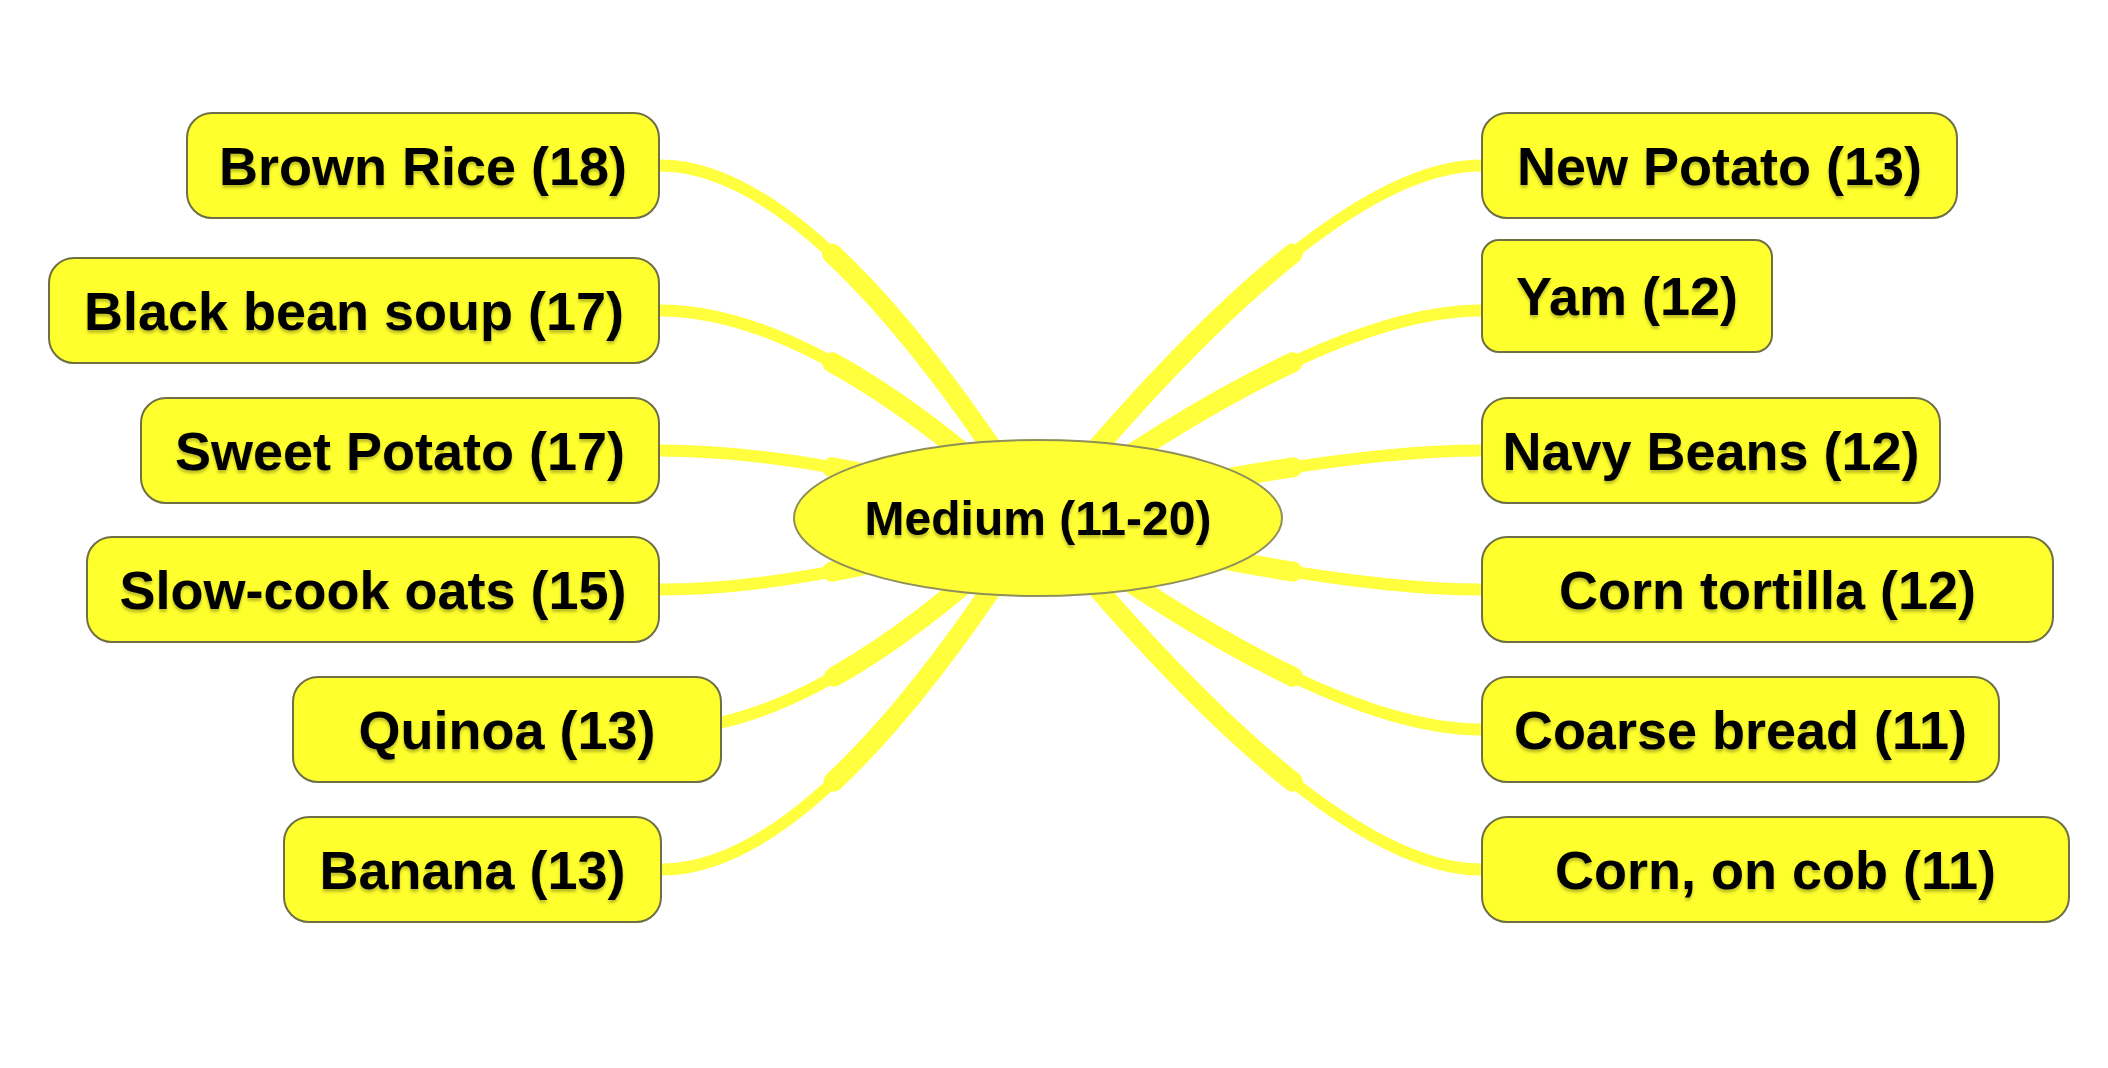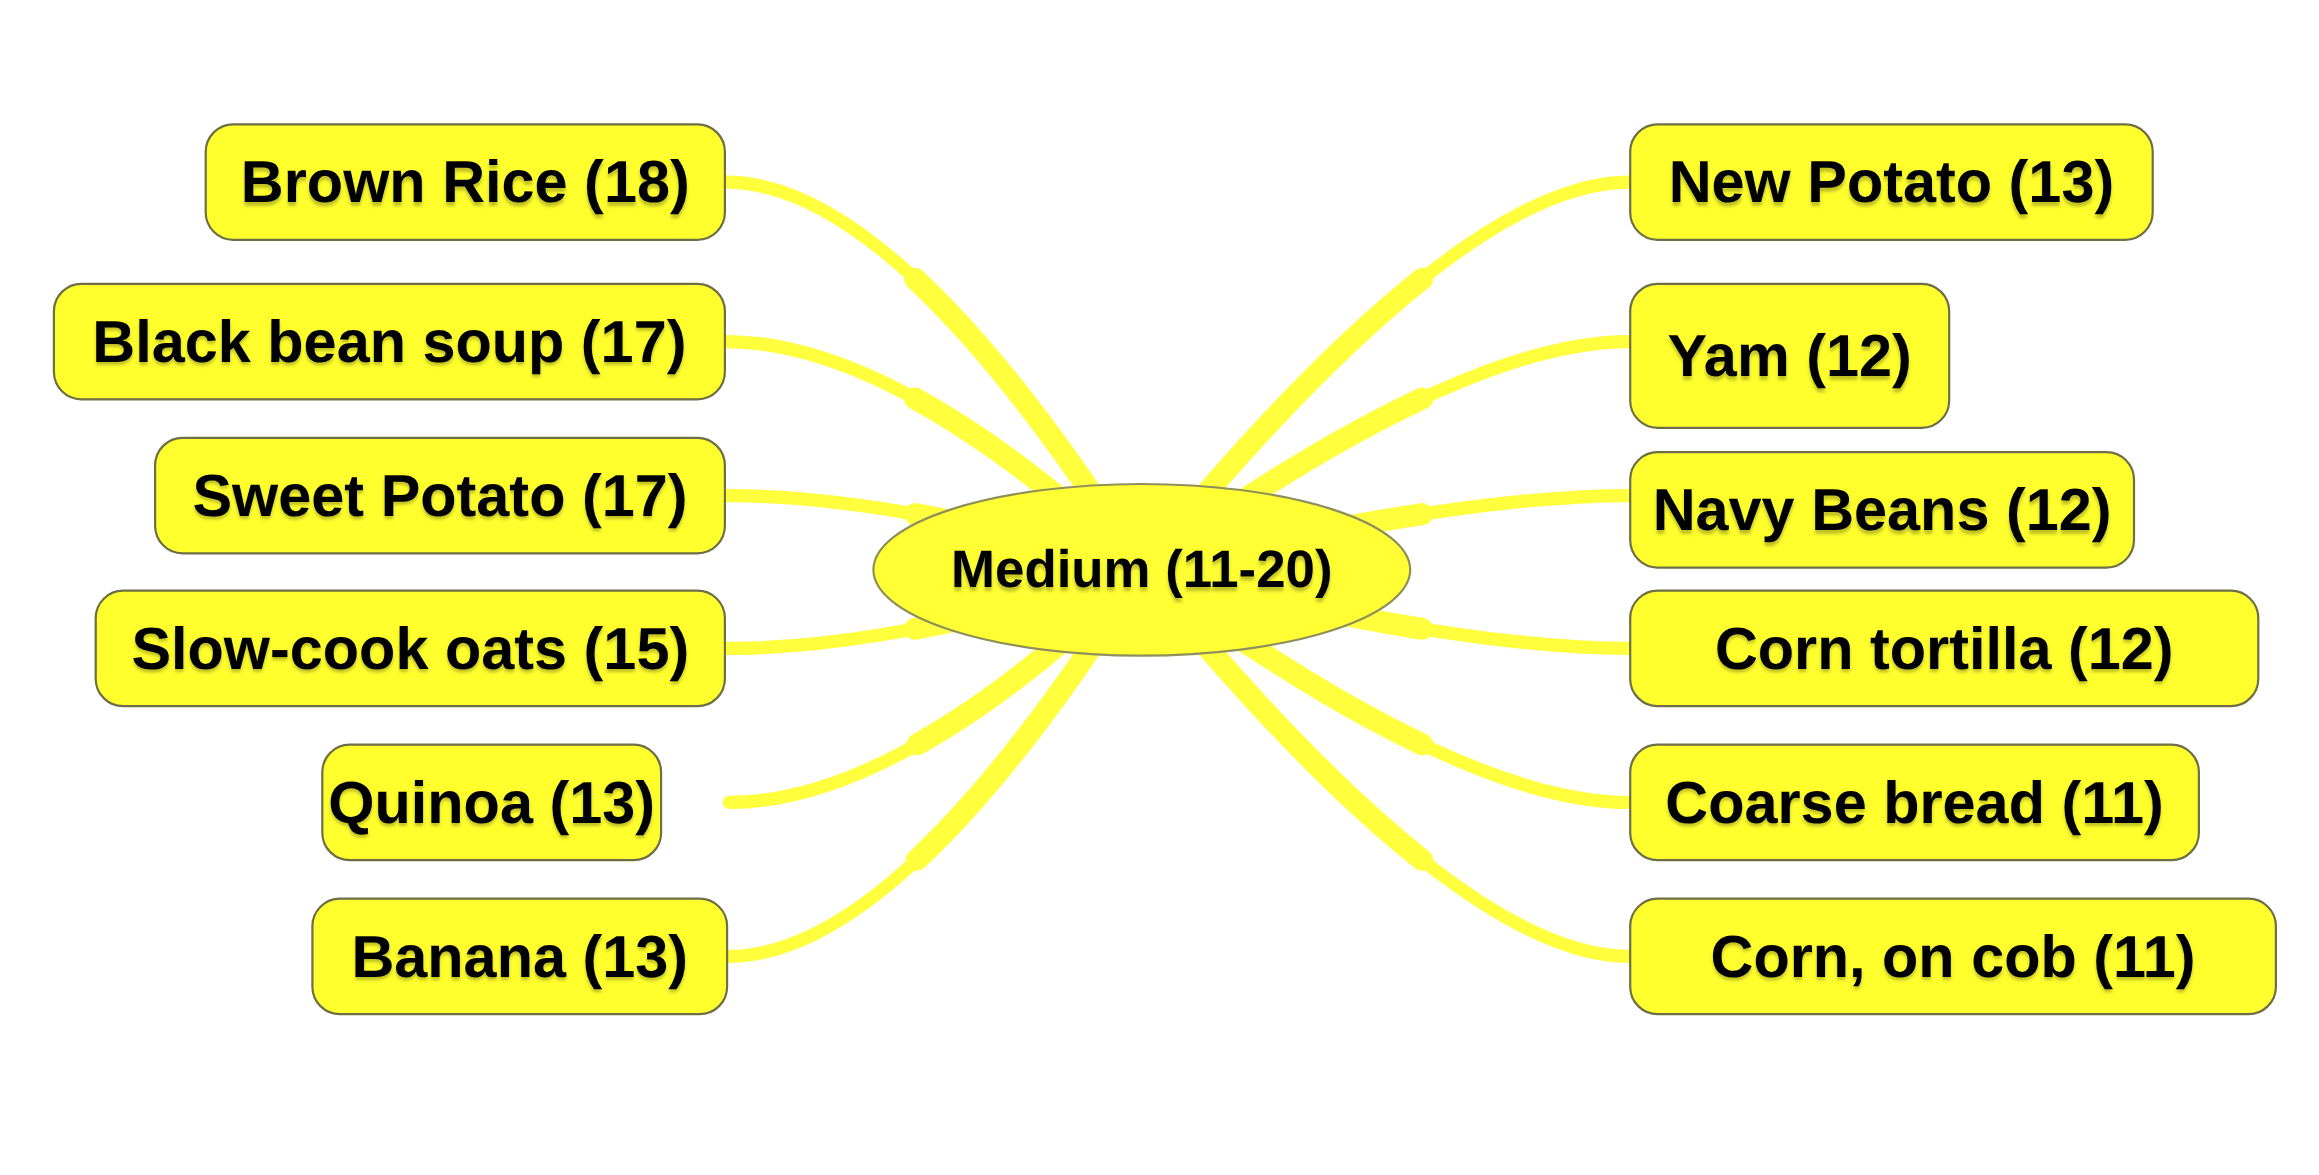--- a/index.html
+++ b/index.html
@@ -73,23 +73,23 @@
       <path d="M 1292.75 676.625 Q 1182 623.75 1038 518" fill="none" stroke="#ffff3d" stroke-width="20" stroke-linecap="round"></path>
       <path d="M 1481 869.5 Q 1326 869.5 1038 518" fill="none" stroke="#ffff3d" stroke-width="12" stroke-linecap="round"></path>
       <path d="M 1292.75 781.625 Q 1182 693.75 1038 518" fill="none" stroke="#ffff3d" stroke-width="20" stroke-linecap="round"></path>
       <ellipse cx="1038" cy="518" rx="244" ry="78" fill="#ffff33" stroke="#8f8f5a" stroke-width="2"></ellipse>
     </svg>
   <div id="nodes">
       <div class="node" style="left: 186px; top: 112px; width: 474px; height: 107px;">Brown Rice (18)</div>
       <div class="node" style="left: 48px; top: 257px; width: 612px; height: 107px;">Black bean soup (17)</div>
       <div class="node" style="left: 140px; top: 397px; width: 520px; height: 107px;">Sweet Potato (17)</div>
       <div class="node" style="left: 86px; top: 536px; width: 574px; height: 107px;">Slow-cook oats (15)</div>
-      <div class="node" style="left: 292px; top: 676px; width: 310px; height: 107px;">Quinoa (13)</div>
+      <div class="node" style="left: 292px; top: 676px; width: 430px; height: 107px;">Quinoa (13)</div>
       <div class="node" style="left: 283px; top: 816px; width: 379px; height: 107px;">Banana (13)</div>
       <div class="node" style="left: 1481px; top: 112px; width: 477px; height: 107px;">New Potato (13)</div>
-      <div class="node" style="left: 1481px; top: 257px; width: 292px; height: 133px;">Yam (12)</div>
-      <div class="node" style="left: 1481px; top: 397px; width: 460px; height: 107px; margin-top: 13px;">Navy Beans (12)</div>
+      <div class="node" style="left: 1481px; top: 239px; width: 292px; height: 114px; border-radius: 18px;">Yam (12)</div>
+      <div class="node" style="left: 1481px; top: 397px; width: 460px; height: 107px;">Navy Beans (12)</div>
       <div class="node" style="left: 1481px; top: 536px; width: 573px; height: 107px;">Corn tortilla (12)</div>
       <div class="node" style="left: 1481px; top: 676px; width: 519px; height: 107px;">Coarse bread (11)</div>
       <div class="node" style="left: 1481px; top: 816px; width: 589px; height: 107px;">Corn, on cob (11)</div>
     </div>
   <div class="center-label" id="center-node" style="left: 794px; top: 440px; width: 488px; height: 156px;">Medium (11-20)</div>
 </div>
 
 </body></html>

